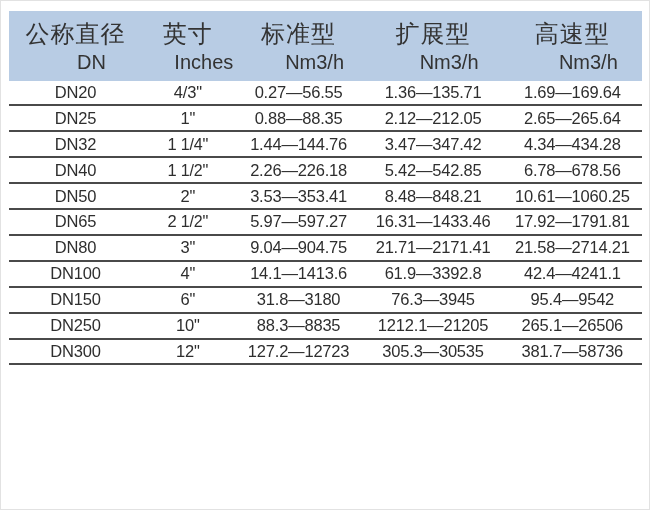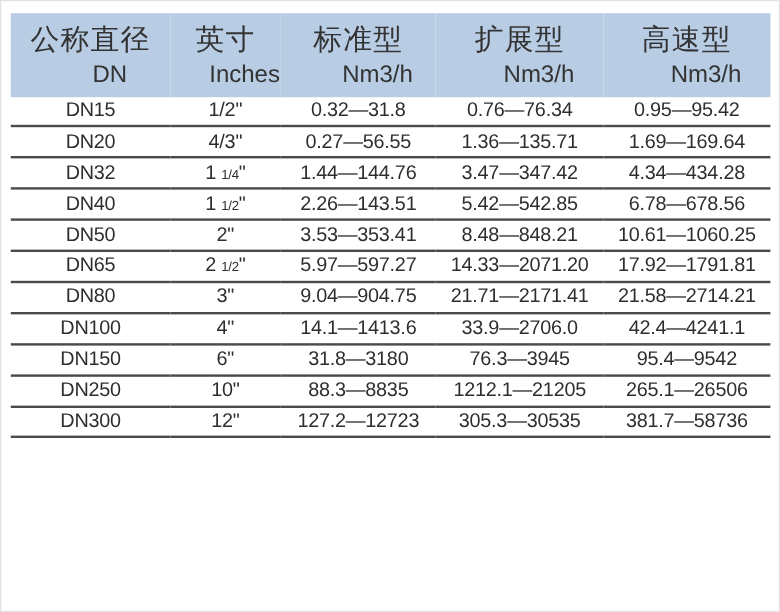--- a/index.html
+++ b/index.html
@@ -50,21 +50,21 @@
     font-size: 16.5px;
     letter-spacing: -0.2px;
     color: #2e2e2e;
     height: 23.9px;
     padding: 0;
     border-bottom: 2px solid #4a4a4a;
     white-space: nowrap;
     overflow: hidden;
   }
   tbody td .frac {
-    font-size: 11px;
+    font-size: 16px;
   }
 </style>
 </head>
 <body>
 
 <div class="table-wrap">
   <table class="spec">
     <colgroup>
       <col class="c-dn">
         <col class="c-in">
@@ -91,73 +91,73 @@
           <div class="h-sub">Nm3/h</div>
         </th>
         <th>
           <div class="h-title">高速型</div>
           <div class="h-sub">Nm3/h</div>
         </th>
       </tr>
     </thead>
     <tbody id="table-body">
         <tr>
-          <td>DN15</td>
-          <td>1/2"</td>
-          <td>0.32—31.8</td>
-          <td>0.76—76.34</td>
-          <td>0.95—95.42</td>
-        </tr>
-        <tr>
           <td>DN20</td>
           <td>4/3"</td>
           <td>0.27—56.55</td>
           <td>1.36—135.71</td>
           <td>1.69—169.64</td>
+        </tr>
+        <tr>
+          <td>DN25</td>
+          <td>1"</td>
+          <td>0.88—88.35</td>
+          <td>2.12—212.05</td>
+          <td>2.65—265.64</td>
         </tr>
         <tr>
           <td>DN32</td>
           <td>1 <span class="frac">1/4</span>"</td>
           <td>1.44—144.76</td>
           <td>3.47—347.42</td>
           <td>4.34—434.28</td>
         </tr>
         <tr>
           <td>DN40</td>
           <td>1 <span class="frac">1/2</span>"</td>
-          <td>2.26—143.51</td>
+          <td>2.26—226.18</td>
           <td>5.42—542.85</td>
           <td>6.78—678.56</td>
         </tr>
         <tr>
           <td>DN50</td>
           <td>2"</td>
           <td>3.53—353.41</td>
           <td>8.48—848.21</td>
           <td>10.61—1060.25</td>
         </tr>
         <tr>
           <td>DN65</td>
           <td>2 <span class="frac">1/2</span>"</td>
           <td>5.97—597.27</td>
-          <td>14.33—2071.20</td>
+          <td>16.31—1433.46</td>
           <td>17.92—1791.81</td>
         </tr>
         <tr>
           <td>DN80</td>
           <td>3"</td>
           <td>9.04—904.75</td>
           <td>21.71—2171.41</td>
           <td>21.58—2714.21</td>
         </tr>
         <tr>
           <td>DN100</td>
           <td>4"</td>
           <td>14.1—1413.6</td>
-          <td>33.9—2706.0</td>
+          <td>61.9—3392.8</td>
           <td>42.4—4241.1</td>
         </tr>
         <tr>
           <td>DN150</td>
           <td>6"</td>
           <td>31.8—3180</td>
           <td>76.3—3945</td>
           <td>95.4—9542</td>
         </tr>
         <tr>

